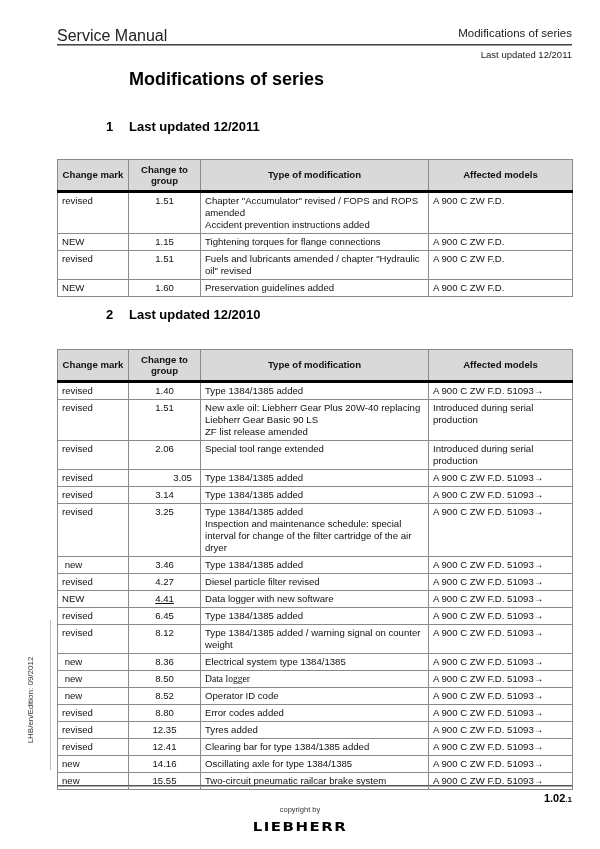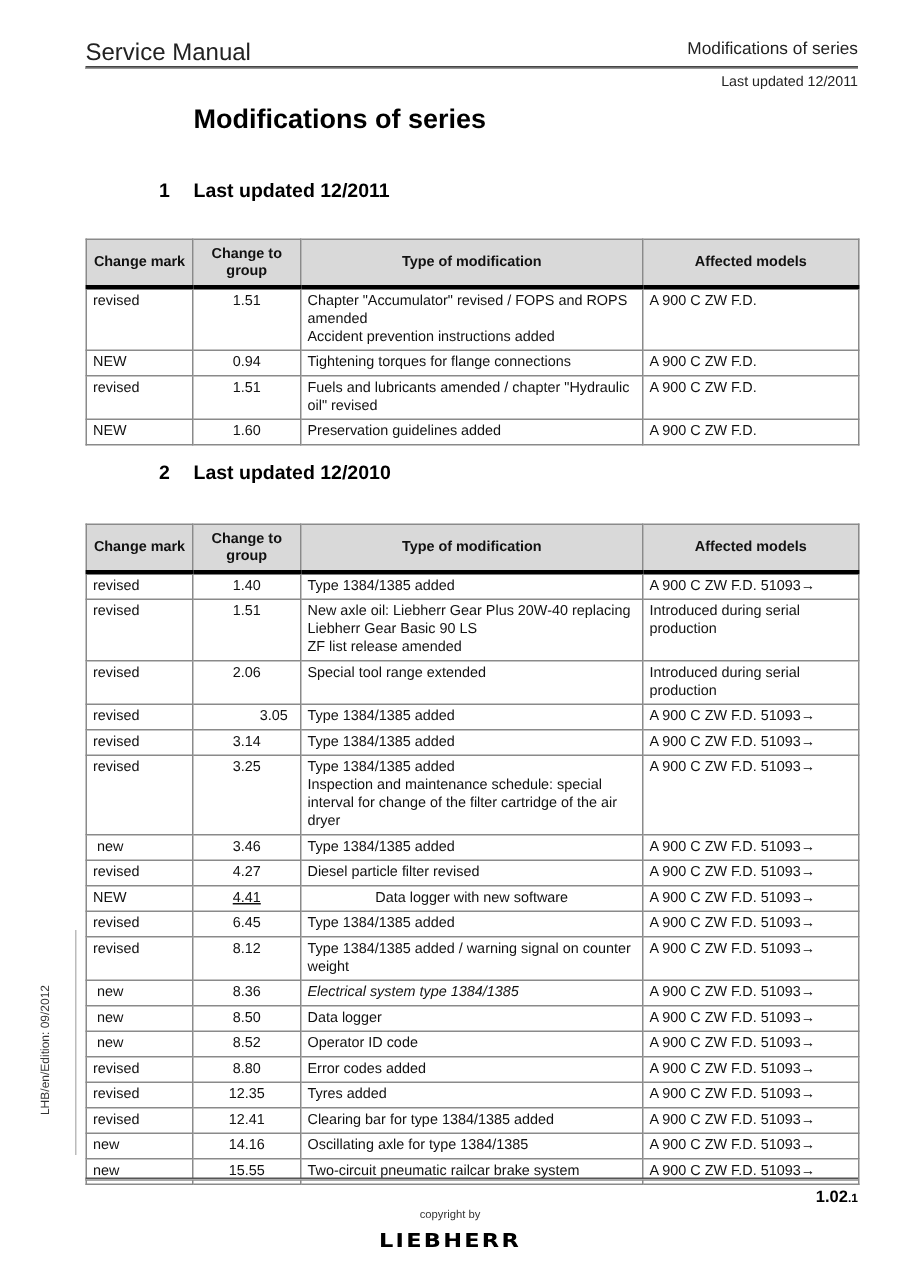--- a/index.html
+++ b/index.html
@@ -68,21 +68,21 @@
   <tbody>
       <tr>
         <td style="white-space: pre-wrap;">revised</td>
         <td class="grp" style="white-space: pre-wrap;">1.51</td>
         <td style="white-space: pre-wrap;">Chapter "Accumulator" revised / FOPS and ROPS amended
 Accident prevention instructions added</td>
         <td style="white-space: pre-wrap;">A 900 C ZW F.D.</td>
       </tr>
       <tr>
         <td style="white-space: pre-wrap;">NEW</td>
-        <td class="grp" style="white-space: pre-wrap;">0.94</td>
+        <td class="grp" style="white-space: pre-wrap;">1.15</td>
         <td style="white-space: pre-wrap;">Tightening torques for flange connections</td>
         <td style="white-space: pre-wrap;">A 900 C ZW F.D.</td>
       </tr>
       <tr>
         <td style="white-space: pre-wrap;">revised</td>
         <td class="grp" style="white-space: pre-wrap;">1.51</td>
         <td style="white-space: pre-wrap;">Fuels and lubricants amended / chapter "Hydraulic oil" revised</td>
         <td style="white-space: pre-wrap;">A 900 C ZW F.D.</td>
       </tr>
       <tr>
@@ -160,45 +160,45 @@
       </tr>
       <tr>
         <td style="white-space: pre-wrap;">revised</td>
         <td class="grp" style="white-space: pre-wrap;">4.27</td>
         <td style="white-space: pre-wrap;">Diesel particle filter revised</td>
         <td style="white-space: pre-wrap;">A 900 C ZW F.D. 51093→</td>
       </tr>
       <tr>
         <td style="white-space: pre-wrap;">NEW</td>
         <td class="grp" style="white-space: pre-wrap; text-decoration: underline;">4.41</td>
-        <td style="white-space: pre-wrap; text-align: center;">Data logger with new software</td>
+        <td style="white-space: pre-wrap;">Data logger with new software</td>
         <td style="white-space: pre-wrap;">A 900 C ZW F.D. 51093→</td>
       </tr>
       <tr>
         <td style="white-space: pre-wrap;">revised</td>
         <td class="grp" style="white-space: pre-wrap;">6.45</td>
         <td style="white-space: pre-wrap;">Type 1384/1385 added</td>
         <td style="white-space: pre-wrap;">A 900 C ZW F.D. 51093→</td>
       </tr>
       <tr>
         <td style="white-space: pre-wrap;">revised</td>
         <td class="grp" style="white-space: pre-wrap;">8.12</td>
         <td style="white-space: pre-wrap;">Type 1384/1385 added / warning signal on counter weight</td>
         <td style="white-space: pre-wrap;">A 900 C ZW F.D. 51093→</td>
       </tr>
       <tr>
         <td style="white-space: pre-wrap;"> new</td>
         <td class="grp" style="white-space: pre-wrap;">8.36</td>
-        <td style="white-space: pre-wrap; font-style: italic;">Electrical system type 1384/1385</td>
+        <td style="white-space: pre-wrap;">Electrical system type 1384/1385</td>
         <td style="white-space: pre-wrap;">A 900 C ZW F.D. 51093→</td>
       </tr>
       <tr>
         <td style="white-space: pre-wrap;"> new</td>
         <td class="grp" style="white-space: pre-wrap;">8.50</td>
-        <td style="white-space: pre-wrap;">Data logger</td>
+        <td style="white-space: pre-wrap; font-family: Liberation Serif, serif;">Data logger</td>
         <td style="white-space: pre-wrap;">A 900 C ZW F.D. 51093→</td>
       </tr>
       <tr>
         <td style="white-space: pre-wrap;"> new</td>
         <td class="grp" style="white-space: pre-wrap;">8.52</td>
         <td style="white-space: pre-wrap;">Operator ID code</td>
         <td style="white-space: pre-wrap;">A 900 C ZW F.D. 51093→</td>
       </tr>
       <tr>
         <td style="white-space: pre-wrap;">revised</td>

